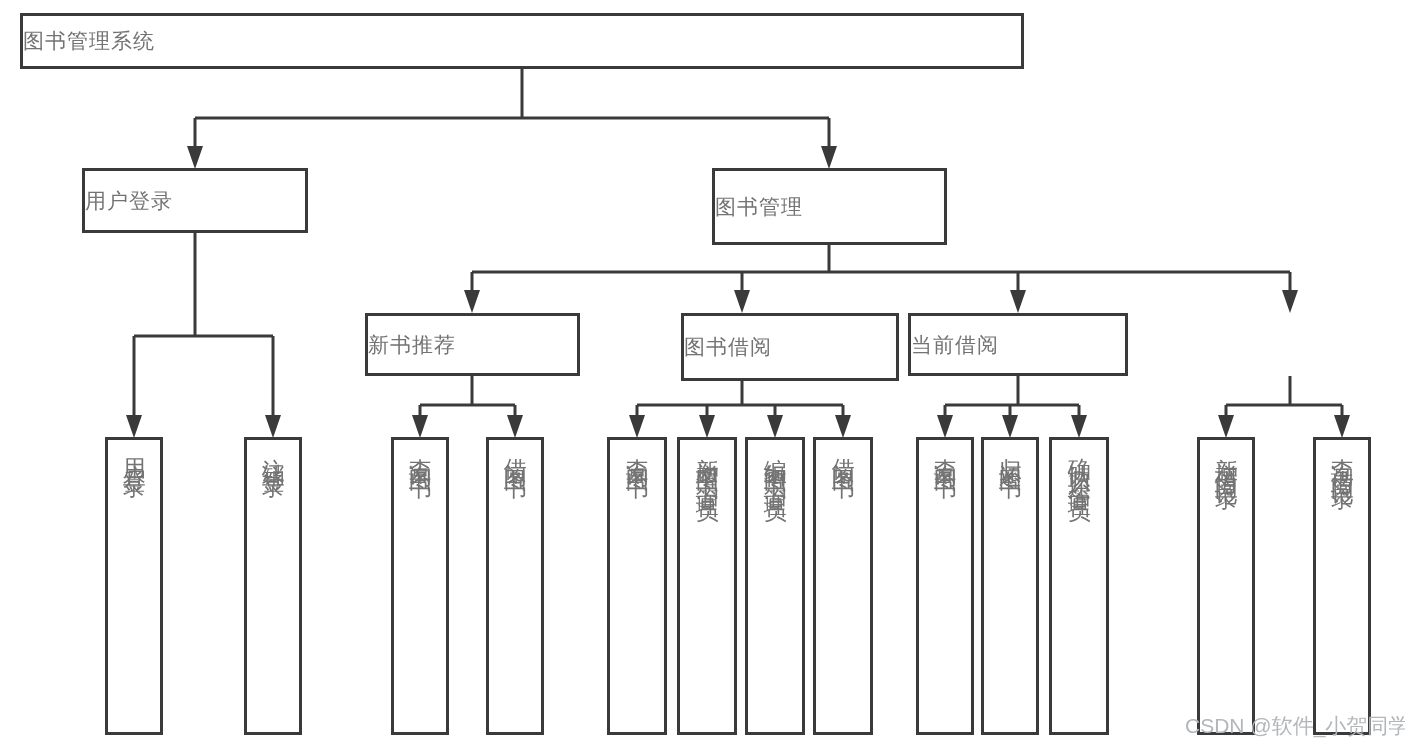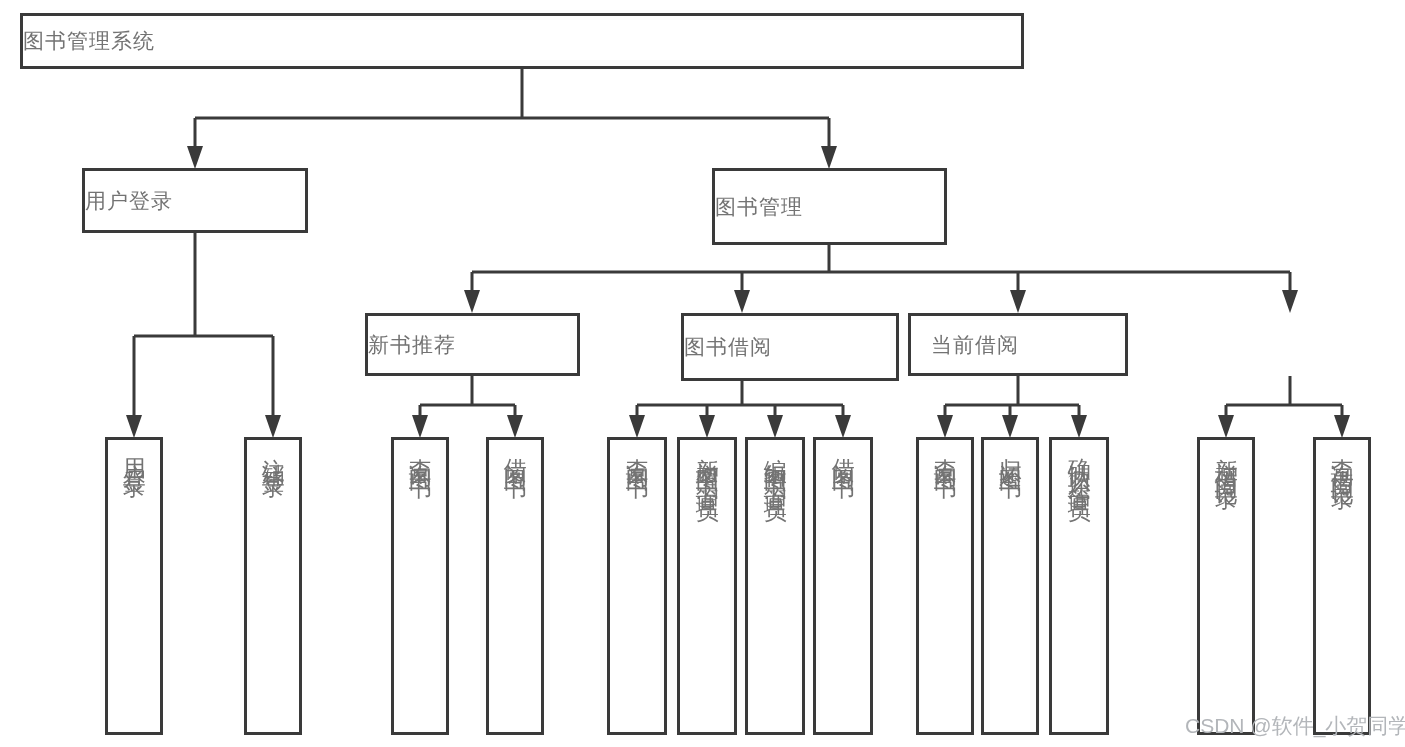--- a/index.html
+++ b/index.html
@@ -99,21 +99,21 @@
   <div class="node h-node" style="left:712px; top:168px; width:235px; height:77px;">
     <span>图书管理</span>
   </div>
 
   <div class="node h-node" style="left:365px; top:313px; width:215px; height:63px;">
     <span>新书推荐</span>
   </div>
   <div class="node h-node" style="left:633px; top:313px; width:218px; height:68px;margin-left:48px;">
     <span>图书借阅</span>
   </div>
-  <div class="node h-node" style="left:908px; top:313px; width:220px; height:63px;padding-left:20px;">
+  <div class="node h-node" style="left:908px; top:313px; width:220px; height:63px;">
     <span>当前借阅</span>
   </div>
 
   <div class="node v-node" style="left:105px; top:437px; width:58px; height:298px;">
     <span>用户登录</span>
   </div>
   <div class="node v-node" style="left:244px; top:437px; width:58px; height:298px;">
     <span>注销登录</span>
   </div>
 

